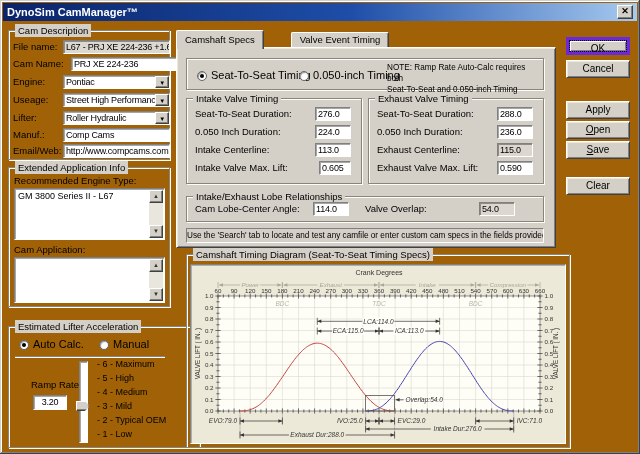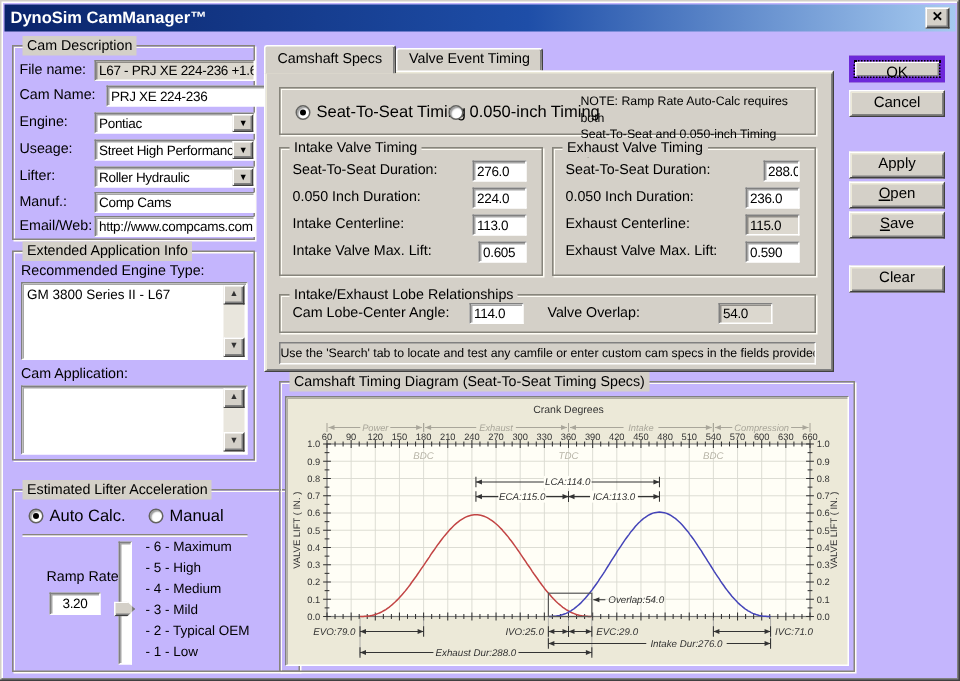--- a/index.html
+++ b/index.html
@@ -1,18 +1,18 @@
 <!DOCTYPE html>
 <html><head>
 <meta charset="utf-8">
 <style>
   html,body{margin:0;padding:0;background:#808080;}
   *{box-sizing:border-box;}
   .win{
-    position:relative;width:640px;height:454px;background:#c4b5fd;
+    position:relative;width:640px;height:454px;background:#a16207;
     font-family:"Liberation Sans",sans-serif;font-size:10px;color:#000;
     box-shadow:inset -1px -1px 0 #404040,inset 1px 1px 0 #d4d0c8,inset -2px -2px 0 #808080,inset 2px 2px 0 #fff;
     overflow:hidden;
   }
   .titlebar{
     position:absolute;left:3px;top:3px;right:3px;height:18px;
     background:linear-gradient(90deg,#0a246a 0%,#1e4ea8 55%,#a6caf0 100%);
     color:#fff;font-weight:bold;font-size:11px;display:flex;align-items:center;padding:0 4px;
   }
   .close-btn{
@@ -58,21 +58,21 @@
   }
   .btn.default{border:4px solid #6d28d9;outline:1px dotted #000;outline-offset:-4px;
     box-shadow:inset 1px 1px 0 #fff,inset -1px -1px 0 #808080;}
   .ul-first::first-letter{text-decoration:underline;}
   .tab{
     height:16px;margin-top:2px;padding:1px 8px 0;background:#d4d0c8;font-size:9.5px;white-space:nowrap;
     border:1px solid;border-color:#fff #404040 #d4d0c8 #fff;box-shadow:inset -1px 0 0 #808080;
     border-top-left-radius:2px;border-top-right-radius:2px;
   }
   .tab.active{height:19px;margin-top:0;padding-top:3px;position:relative;z-index:3;border-bottom:none;}
-  .tabstrip{position:absolute;left:176px;top:30px;display:flex;align-items:flex-start;}
+  .tabstrip{position:absolute;left:176px;top:30px;display:flex;align-items:flex-start;gap:27px;}
   .tabpage{
     position:absolute;left:176px;top:47px;width:380px;height:201px;background:#d4d0c8;
     border:1px solid;border-color:#fff #404040 #404040 #fff;box-shadow:inset 1px 1px 0 #ece9d8,inset -1px -1px 0 #808080;
     z-index:1;
   }
   .hintbox{
     position:absolute;left:186px;top:228px;width:358px;height:15px;
     border:1px solid;border-color:#808080 #fff #fff #808080;
     font-size:8.2px;line-height:13px;text-align:center;white-space:nowrap;overflow:hidden;
   }
@@ -201,21 +201,21 @@
     <div class="field" style="right:10px;top:26px;width:36px;height:14px;">224.0</div>
     <span class="lbl" style="position:absolute;left:8px;top:45px;">Intake Centerline:</span>
     <div class="field" style="right:10px;top:44px;width:36px;height:14px;margin-left:29px;">113.0</div>
     <span class="lbl" style="position:absolute;left:8px;top:63px;">Intake Valve Max. Lift:</span>
     <div class="field" style="right:10px;top:62px;width:32px;height:14px;">0.605</div>
   </div>
 
   <div class="groupbox" style="left:368px;top:98px;width:176px;height:86px;z-index:2;">
     <span class="legend">Exhaust Valve Timing</span>
     <span class="lbl" style="position:absolute;left:8px;top:9px;">Seat-To-Seat Duration:</span>
-    <div class="field" style="right:10px;top:8px;width:24px;height:14px;">288.0</div>
+    <div class="field" style="right:10px;top:8px;width:36px;height:14px;">288.0</div>
     <span class="lbl" style="position:absolute;left:8px;top:27px;">0.050 Inch Duration:</span>
     <div class="field" style="right:10px;top:26px;width:36px;height:14px;margin-left:40px;">236.0</div>
     <span class="lbl" style="position:absolute;left:8px;top:45px;">Exhaust Centerline:</span>
     <div class="field ro" style="right:10px;top:44px;width:36px;height:14px;">115.0</div>
     <span class="lbl" style="position:absolute;left:8px;top:63px;">Exhaust Valve Max. Lift:</span>
     <div class="field" style="right:10px;top:62px;width:36px;height:14px;">0.590</div>
   </div>
 
   <div class="groupbox" style="left:186px;top:196px;width:358px;height:26px;z-index:2;">
     <span class="legend">Intake/Exhaust Lobe Relationships</span>

